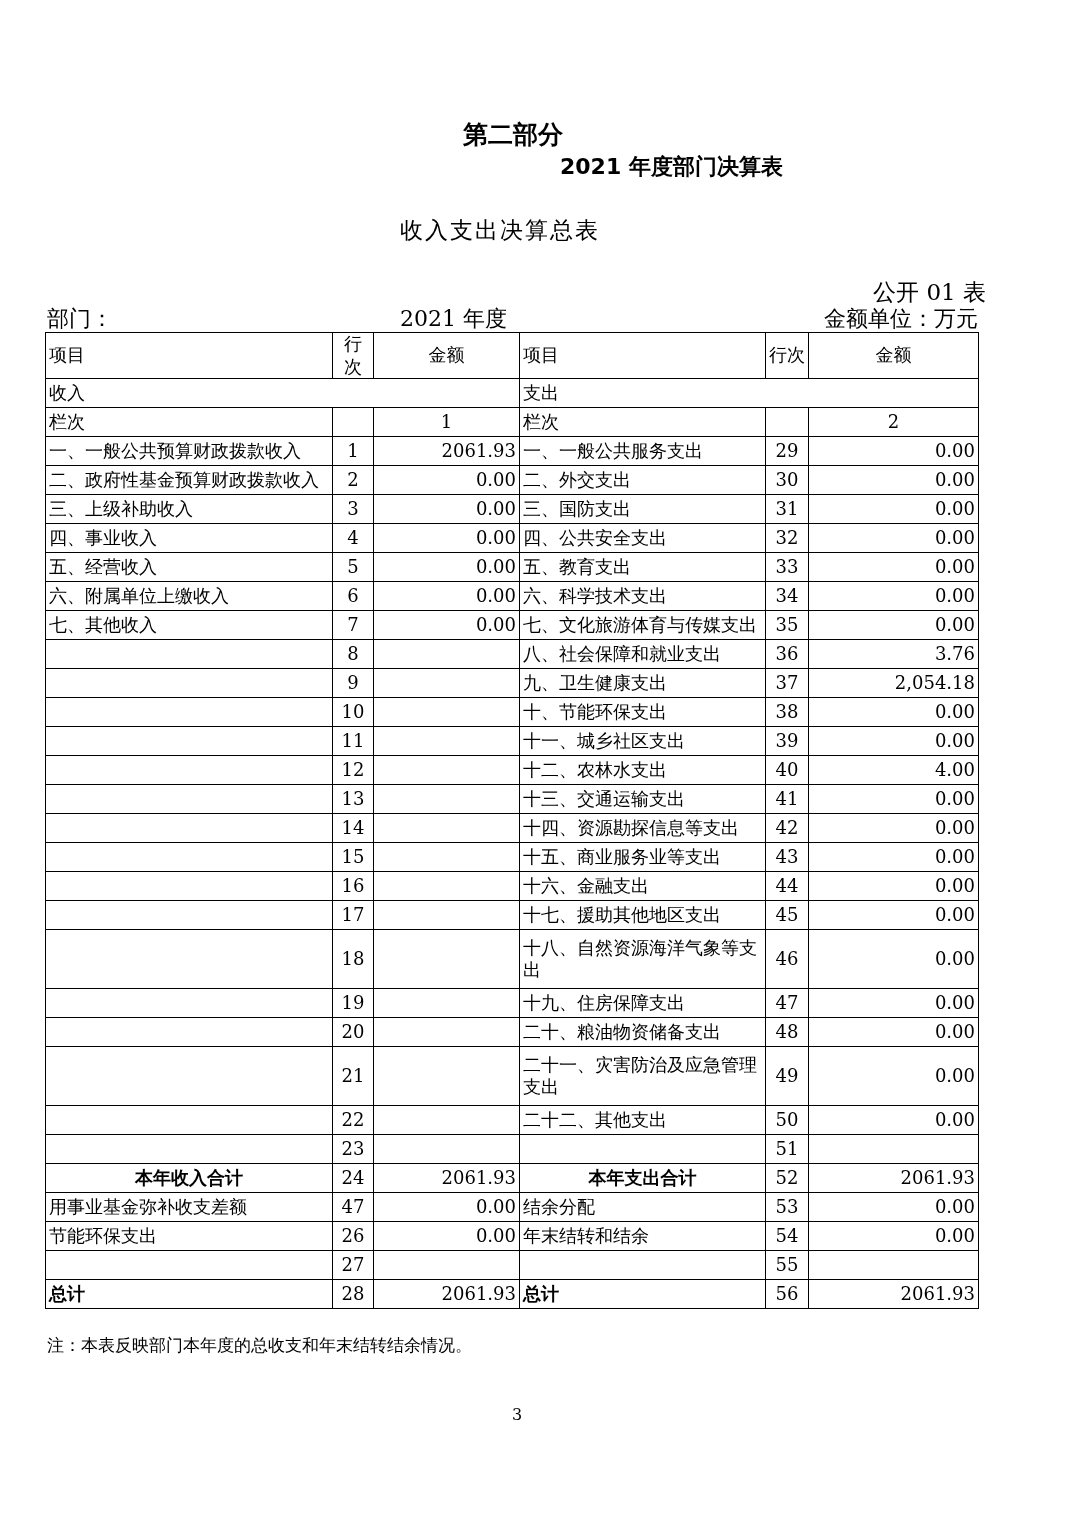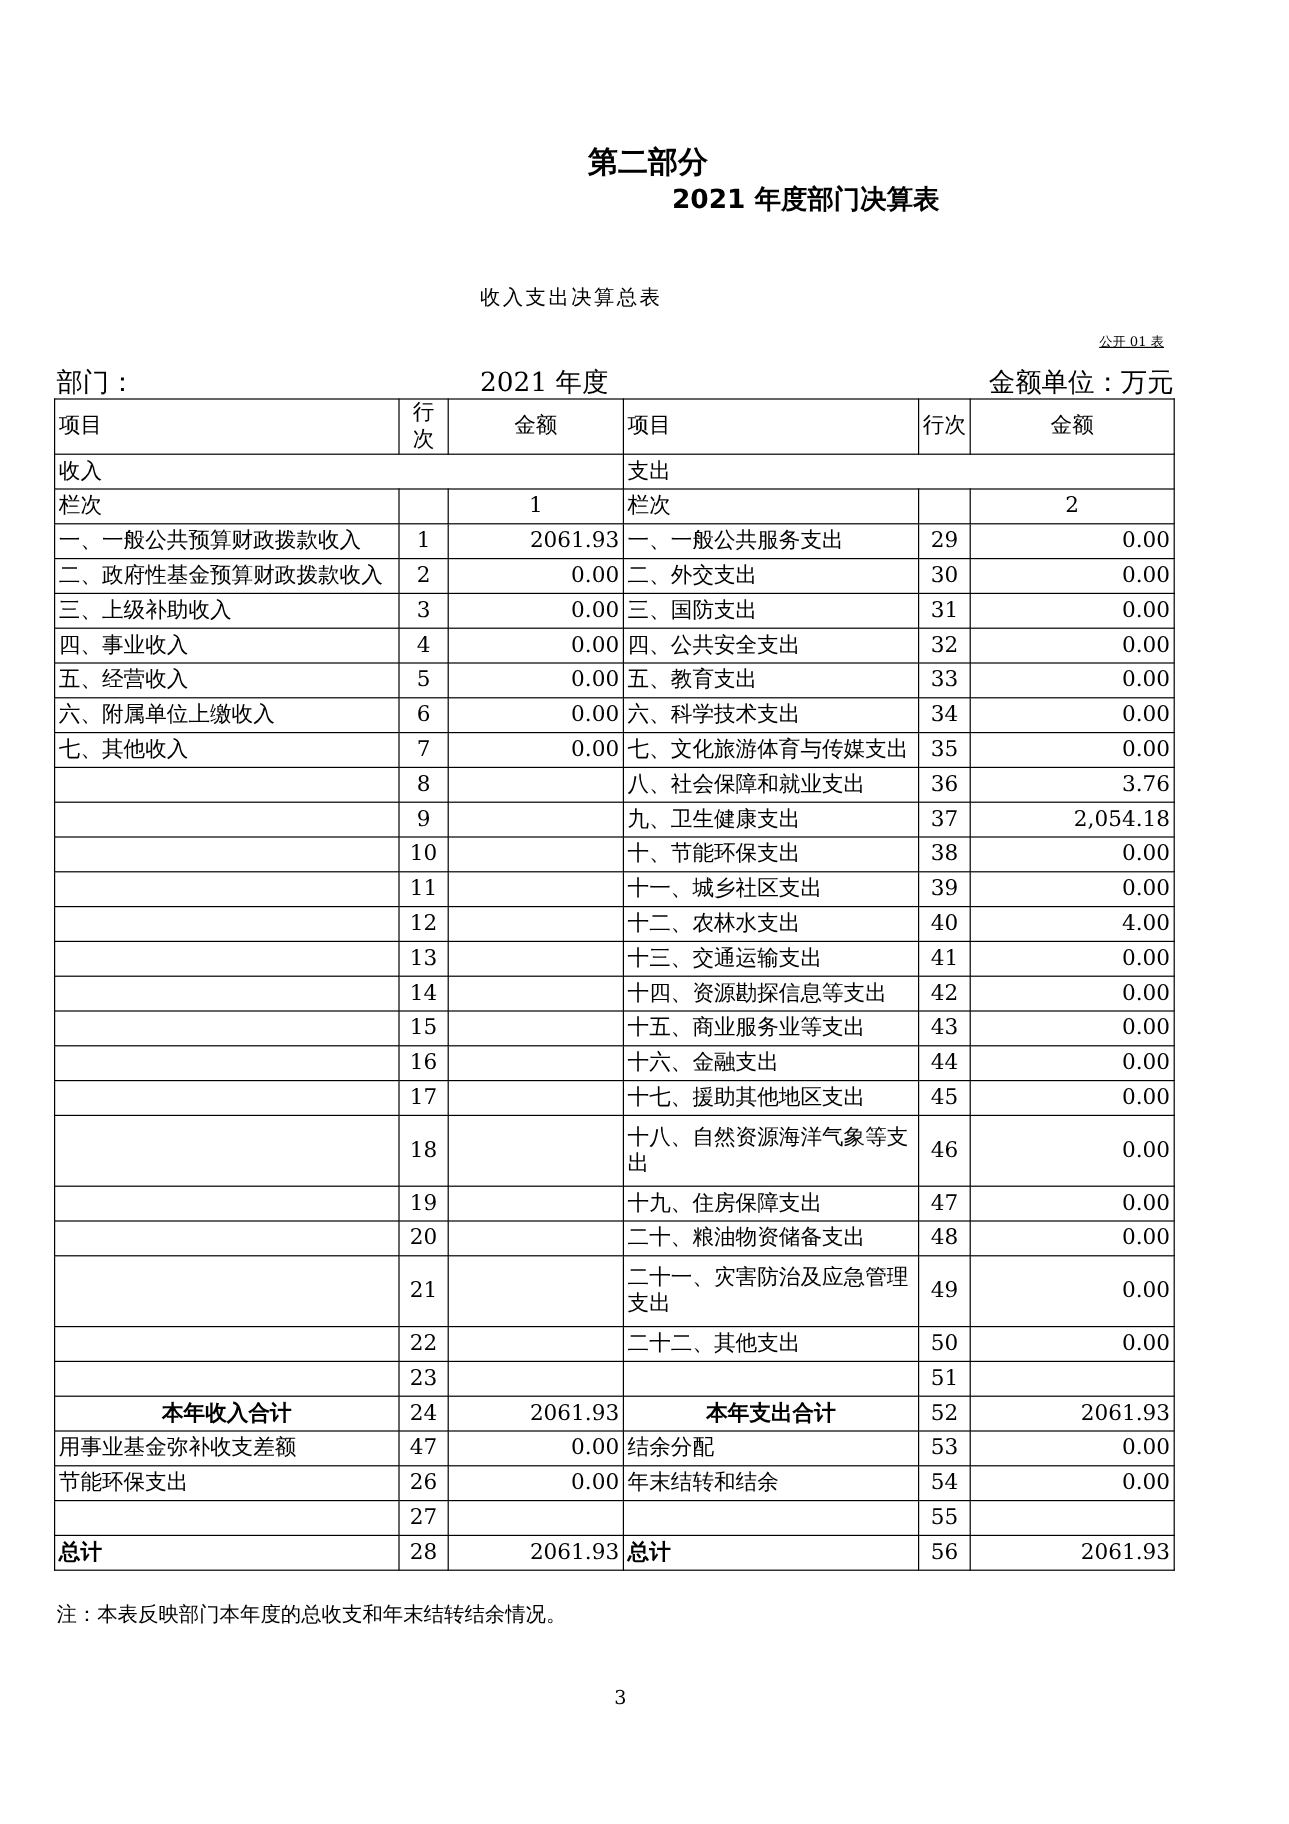--- a/index.html
+++ b/index.html
@@ -7,37 +7,36 @@
   .page {
     position: relative;
     width: 1074px;
     height: 1520px;
     background: #ffffff;
     color: #000000;
     font-family: "DejaVu Serif", "Liberation Serif", serif;
     overflow: hidden;
   }
   .title-line1 {
-    position: absolute; left: 490px; top: 120px;
+    position: absolute; left: 463px; top: 120px;
     font-size: 25px; font-weight: 700; line-height: 1.2;
     font-family: "DejaVu Sans", "Liberation Sans", sans-serif;
   }
   .title-line2 {
     position: absolute; left: 560px; top: 154px;
     font-size: 22px; font-weight: 700; line-height: 1.2;
     font-family: "DejaVu Sans", "Liberation Sans", sans-serif;
   }
   .subtitle {
-    position: absolute; left: 400px; top: 238px;
-    font-size: 17px; letter-spacing: 2px; line-height: 1.2;
+    position: absolute; left: 400px; top: 217px;
+    font-size: 23px; letter-spacing: 2px; line-height: 1.2;
   }
   .table-code {
-    position: absolute; right: 104px; top: 277px;
-    font-size: 11px;
-    text-decoration: underline;
+    position: absolute; right: 88px; top: 277px;
+    font-size: 23px;
   }
   .meta-row {
     position: absolute; left: 45px; top: 304px; width: 933px; height: 24px;
     font-size: 22px;
   }
   .meta-dept { position: absolute; left: 2px; top: 0; }
   .meta-year { position: absolute; left: 355px; top: 0; }
   .meta-unit { position: absolute; right: 0; top: 0; }
 
   table.budget {

